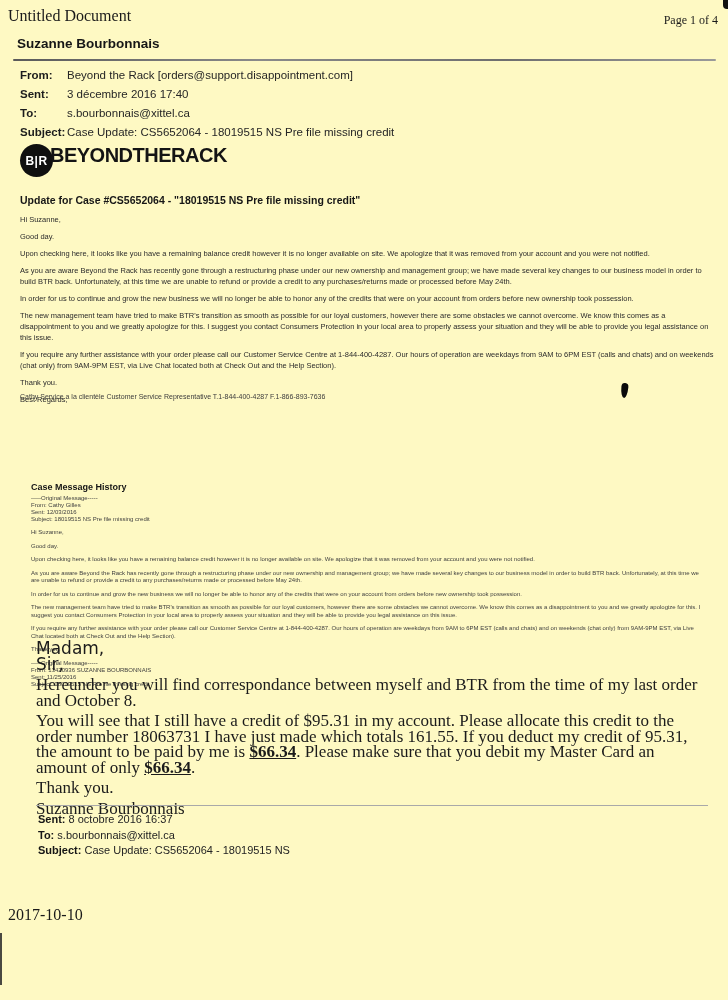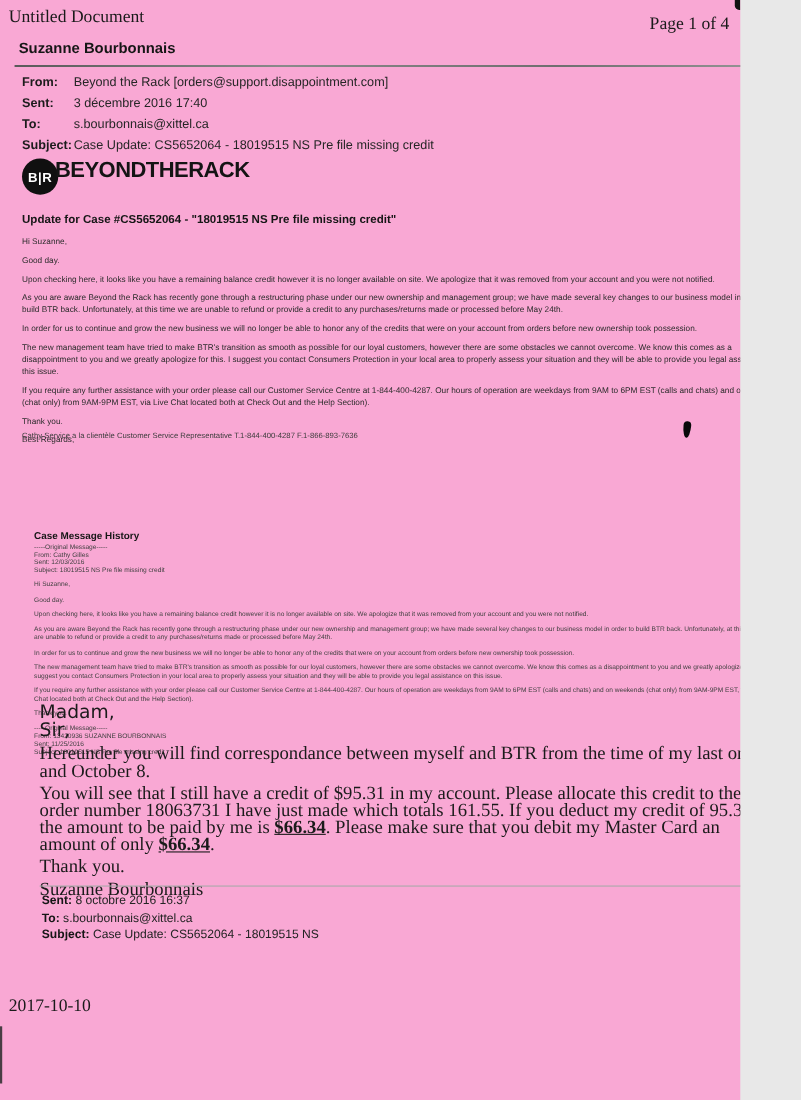--- a/index.html
+++ b/index.html
@@ -1,22 +1,22 @@
 <!DOCTYPE html>
 <html><head>
 <meta charset="utf-8">
 <style>
   html,body{margin:0;padding:0;background:#e8e8e8;}
   .page{
-    position:relative;width:673px;height:1000px;background:#f9a8d4;
+    position:relative;width:728px;height:1000px;background:#fef9c3;
     overflow:hidden;font-family:"Liberation Sans",sans-serif;color:#222;
   }
   
   .doc-title{position:absolute;left:8px;top:7px;font-family:"Liberation Serif",serif;font-size:16px;color:#1a1a1a;}
-  .page-indicator{position:absolute;right:10px;top:13px;font-family:"Liberation Serif",serif;font-size:16px;color:#1a1a1a;}
+  .page-indicator{position:absolute;right:10px;top:13px;font-family:"Liberation Serif",serif;font-size:12px;color:#1a1a1a;}
   .artifact-tr{position:absolute;right:0;top:0;width:5px;height:9px;background:#111;border-bottom-left-radius:4px;}
   .artifact-left{position:absolute;left:0;top:933px;width:2px;height:52px;background:#2a2a2a;opacity:.85;}
 
   
   .recipient-name{position:absolute;left:17px;top:36px;font-size:13.5px;font-weight:bold;color:#161616;}
   .sep-top{position:absolute;left:13px;top:59px;width:703px;height:2px;border-radius:1px;
     background:linear-gradient(to right,#5a5a5a,#8a8a8a 35%,#6f6f6f 70%,#9a9a9a);}
   .header-fields{position:absolute;left:20px;top:66px;font-size:11.5px;color:#262626;}
   .hf-row{display:flex;line-height:19px;}
   .hf-label{font-weight:bold;width:47px;flex:0 0 47px;color:#1c1c1c;}

